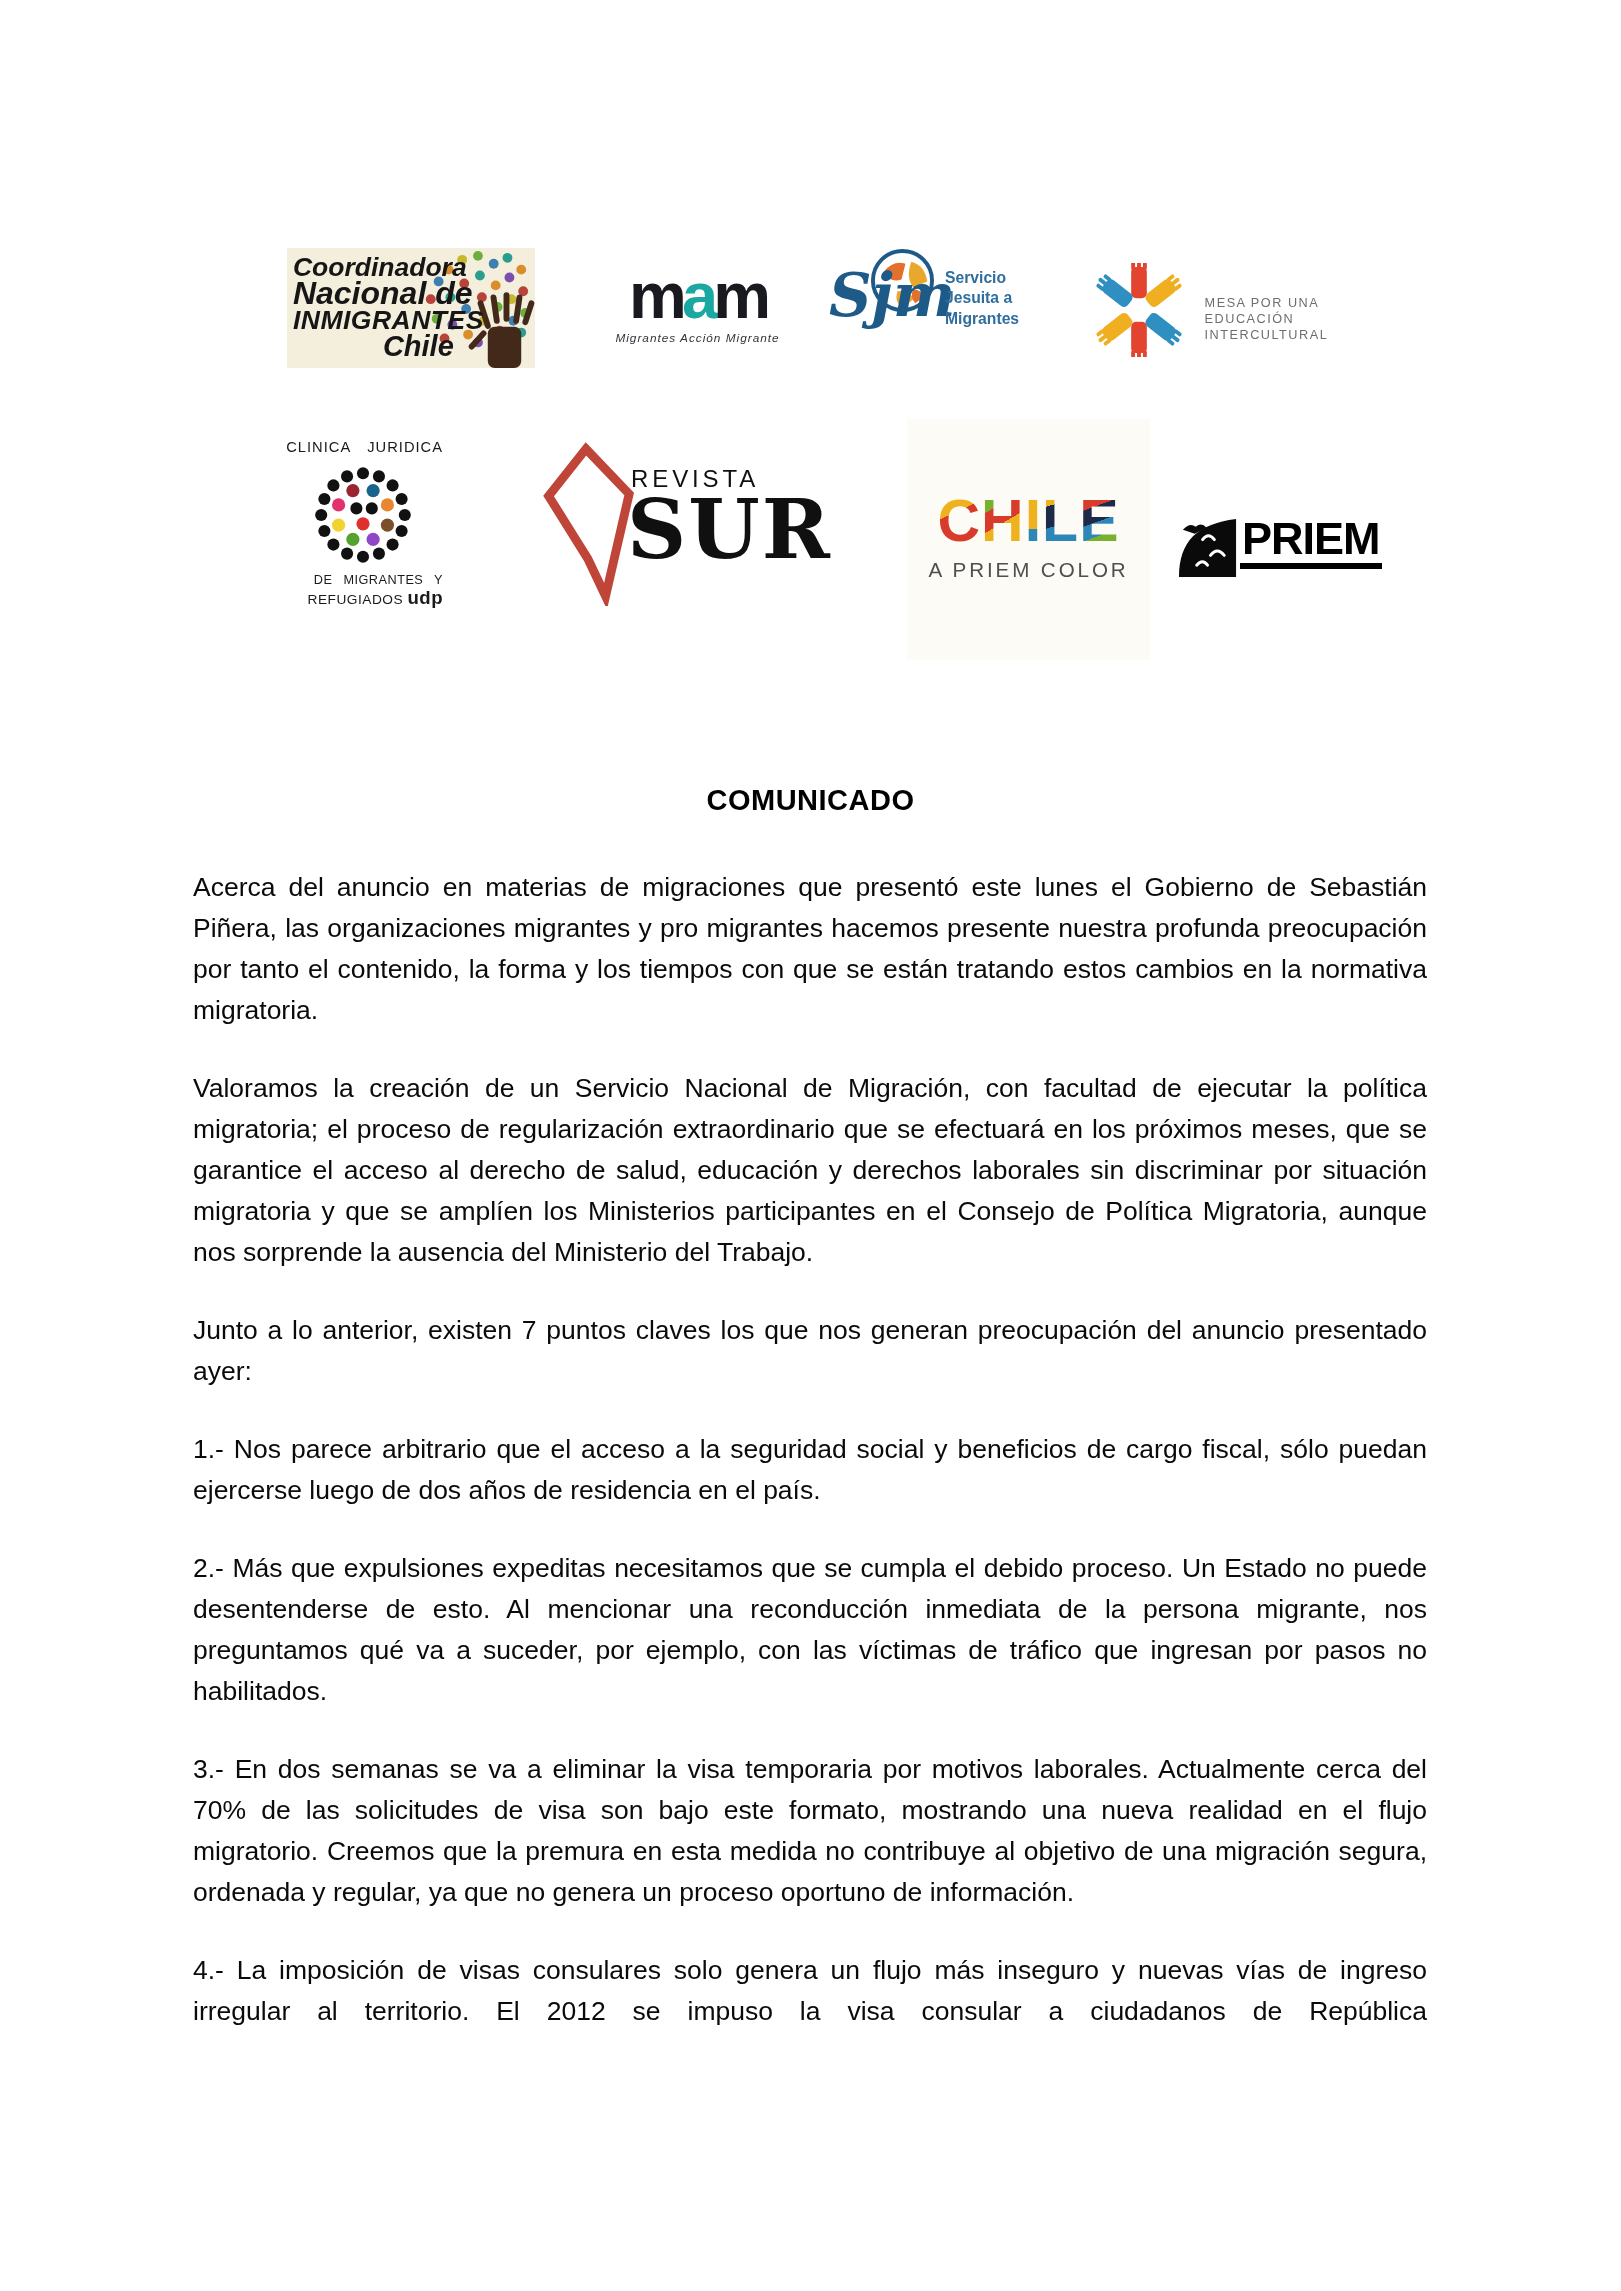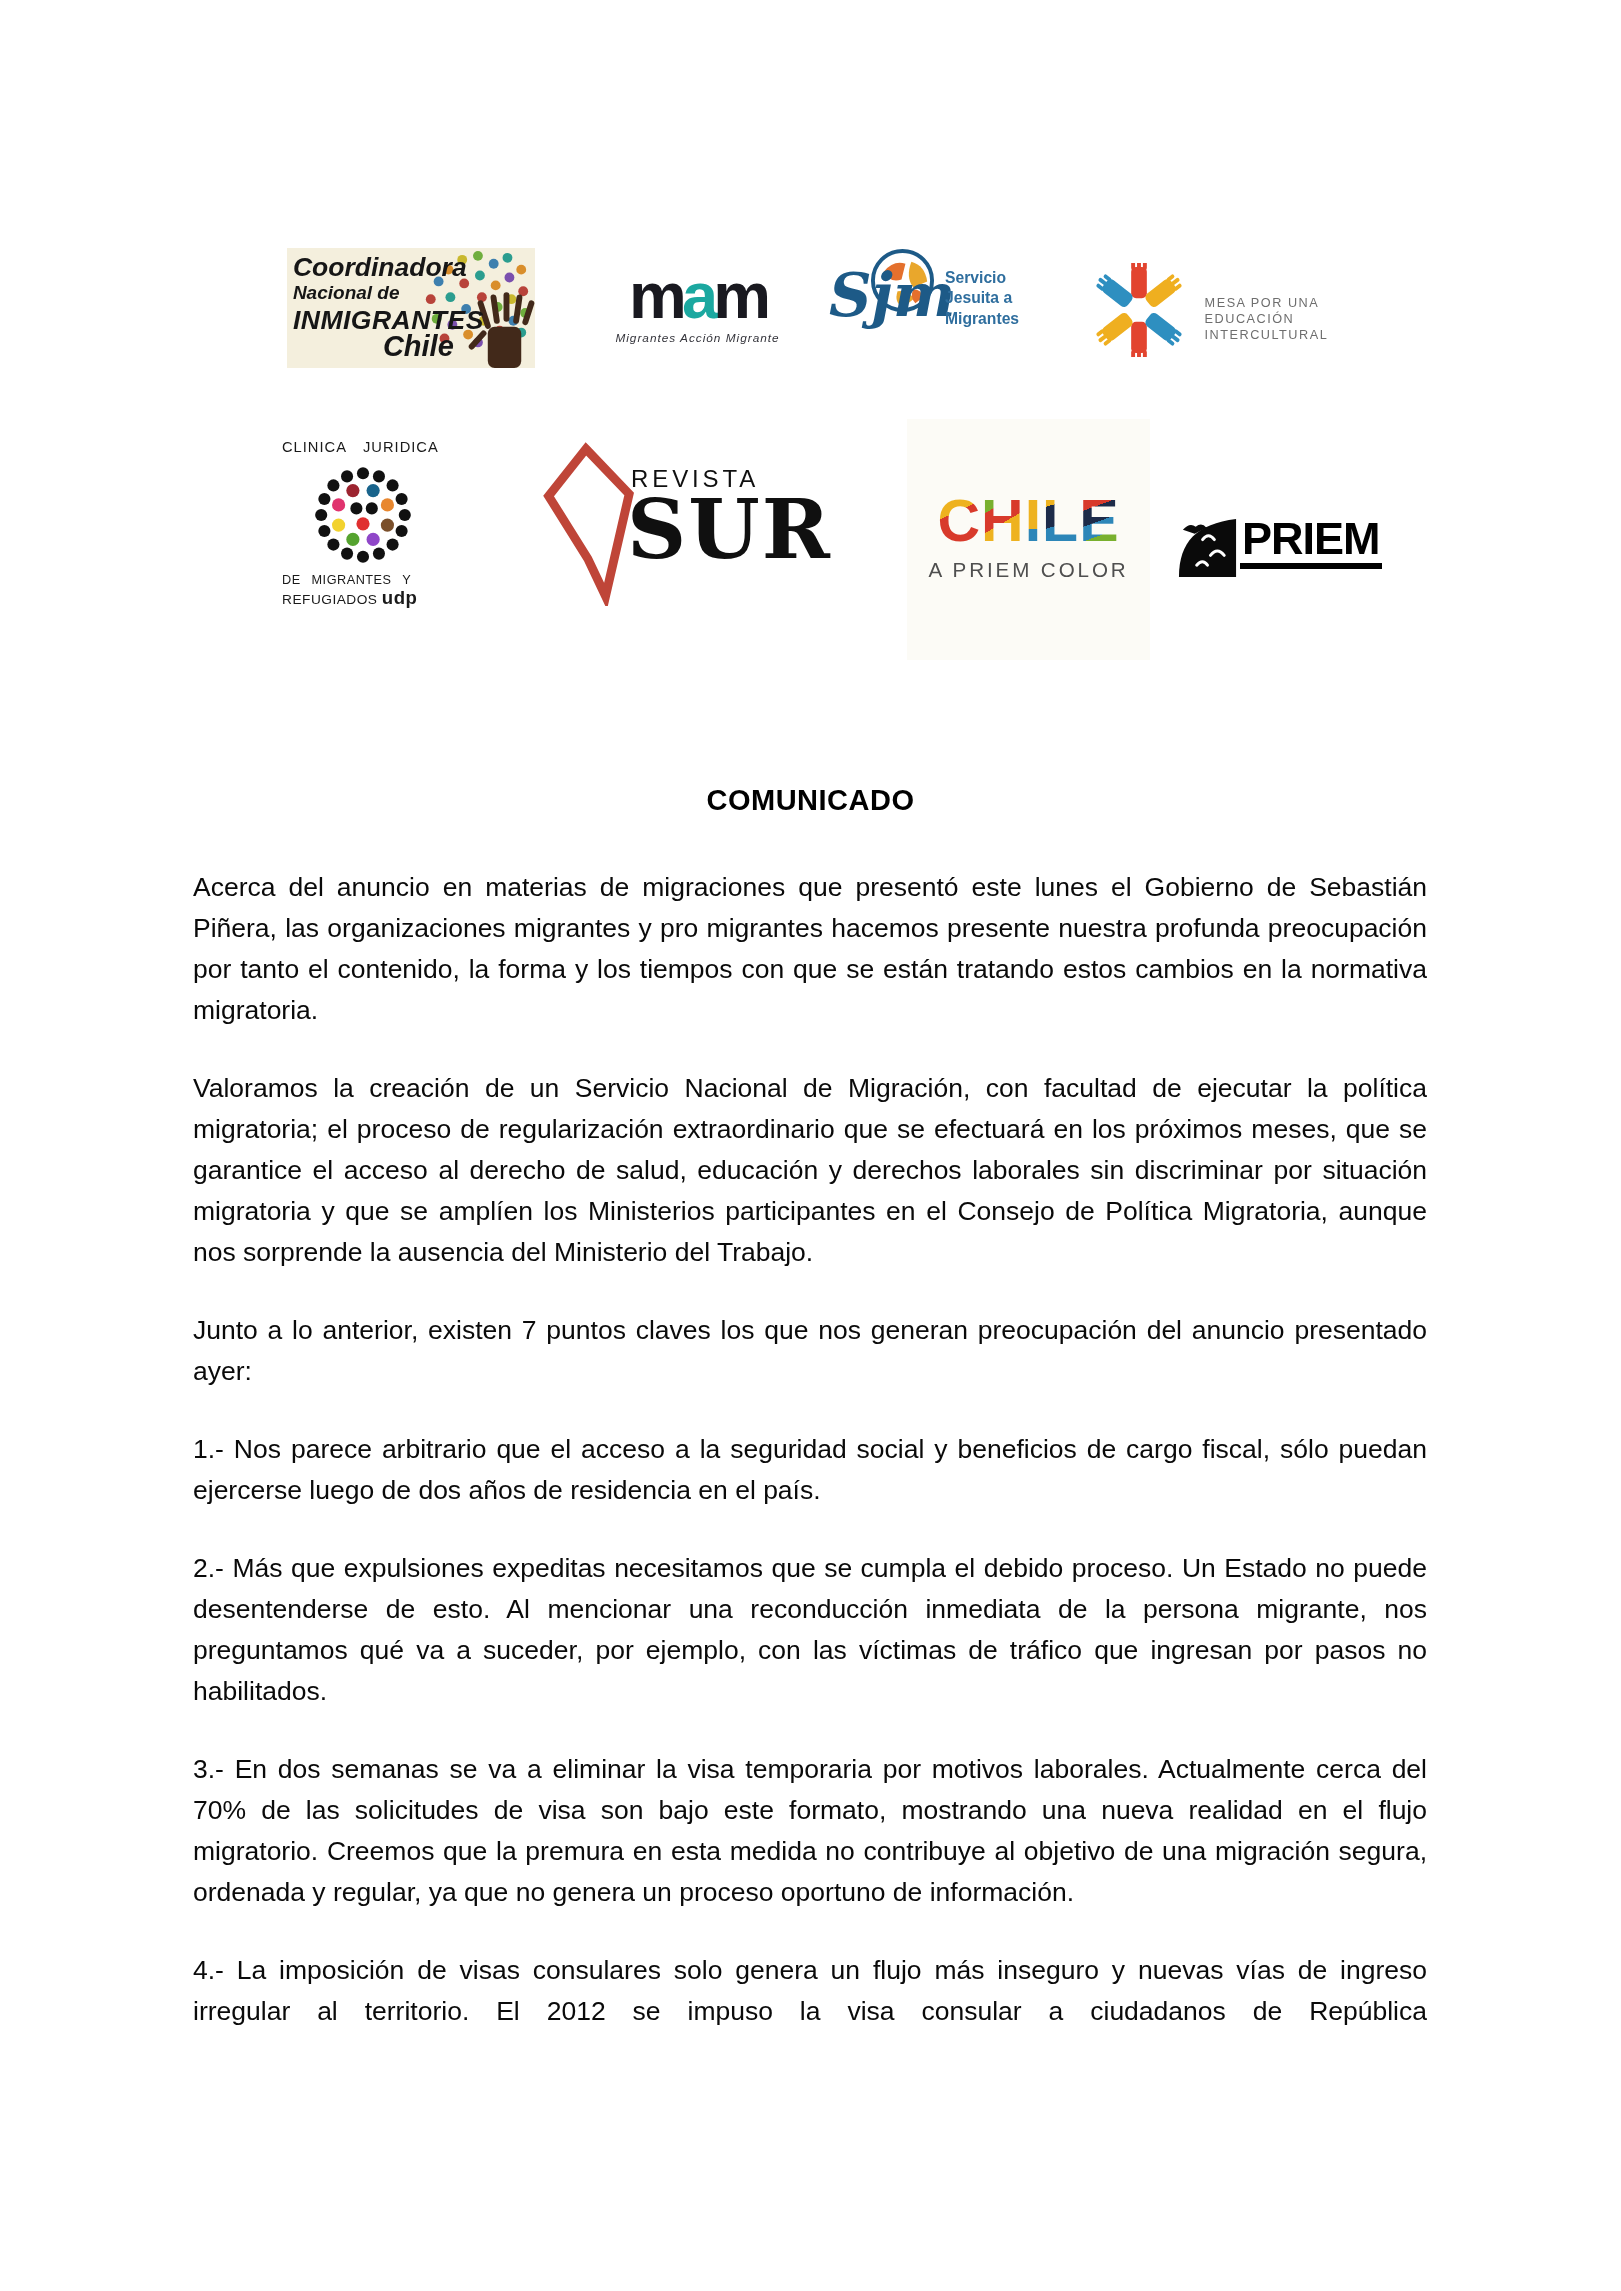--- a/index.html
+++ b/index.html
@@ -31,21 +31,21 @@
     position: absolute; left: 287px; top: 248px; width: 248px; height: 120px;
     background: #f4efdd;
   }
   .coord-art { position: absolute; right: 0; top: 0; }
   .coord-text {
     position: absolute; left: 5.9px; top: 5.9px; z-index: 2;
     font-weight: bold; font-style: italic; color: #161616;
     line-height: 26.5px; white-space: nowrap;
   }
   .coord-l1 { font-size: 26.5px; }
-  .coord-l2 { font-size: 19px; }
+  .coord-l2 { font-size: 32px; }
   .coord-l3 { font-size: 26.5px; letter-spacing: 0.5px; }
   .coord-l4 { font-size: 29px; padding-left: 90px; }
 
   .logo-mam { position: absolute; left: 615px; top: 265px; width: 165px; height: 92px; text-align: center; }
   .mam-word { font-size: 65px; font-weight: 800; letter-spacing: -4.9px; line-height: 61px; color: #191920; }
   .mam-a { color: #1ba8a0; }
   .mam-caption { margin-top: 4.9px; font-size: 11.8px; font-style: italic; color: #33333a; letter-spacing: 1px; }
 
   .logo-sjm { position: absolute; left: 829px; top: 246px; width: 192px; height: 116px; }
   .sjm-script {
@@ -54,21 +54,21 @@
     font-size: 59px; color: #1d5a87; line-height: 1;
   }
   .sjm-globe { position: absolute; left: 39px; top: 0; }
   .sjm-caption { position: absolute; left: 116px; top: 21.6px; font-size: 15.7px; font-weight: bold; color: #2f6e9e; line-height: 20.6px; }
 
   .logo-mesa { position: absolute; left: 1091px; top: 263px; width: 257px; height: 94px; display: flex; align-items: center; }
   .mesa-icon { width: 96px; height: 94px; flex: none; }
   .mesa-caption { margin-left: 17.6px; font-size: 12.7px; letter-spacing: 1.5px; color: #6e6e6e; line-height: 16px; margin-top: 18px; }
 
   
-  .logo-clinica { position: absolute; left: 282px; top: 439px; width: 161px; height: 174px; text-align: left; color: #1a1a1a; }
+  .logo-clinica { position: absolute; left: 282px; top: 439px; width: 161px; height: 174px; text-align: right; color: #1a1a1a; }
   .clinica-top { font-size: 14.7px; letter-spacing: 1px; word-spacing: 11.8px; }
   .clinica-dots { margin: 4.9px auto 2.9px; display: block; }
   .clinica-b1 { font-size: 12.7px; letter-spacing: 0.5px; word-spacing: 6.9px; }
   .clinica-b2 { font-size: 13.7px; letter-spacing: 0.5px; }
   .clinica-udp { font-size: 18.6px; font-weight: bold; }
 
   .logo-sur { position: absolute; left: 527px; top: 441px; width: 288px; height: 165px; }
   .sur-shape { position: absolute; left: 0; top: 0; }
   .sur-revista { position: absolute; left: 104px; top: 23.5px; font-size: 24px; letter-spacing: 3.9px; color: #101010; }
   .sur-main {

